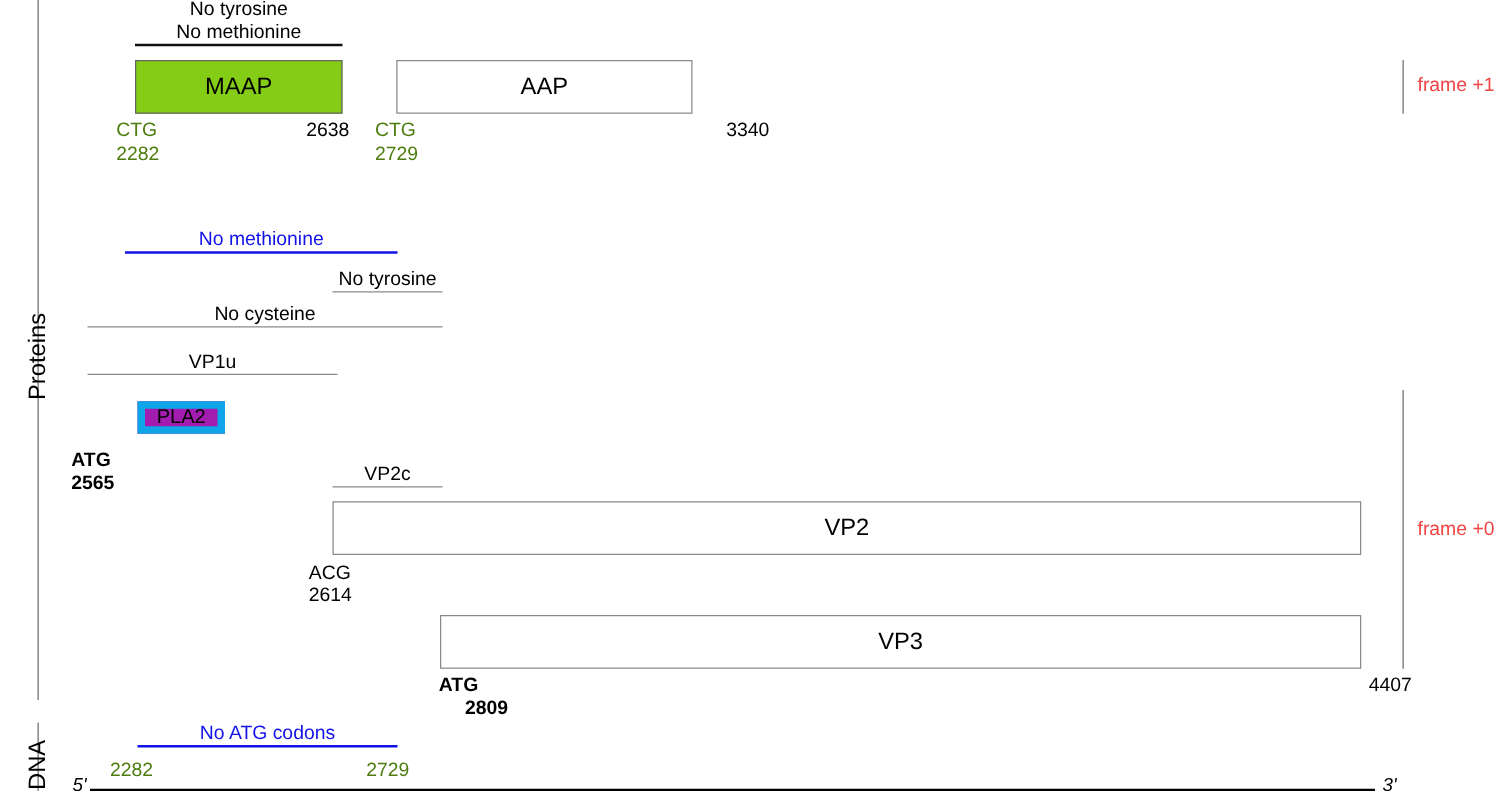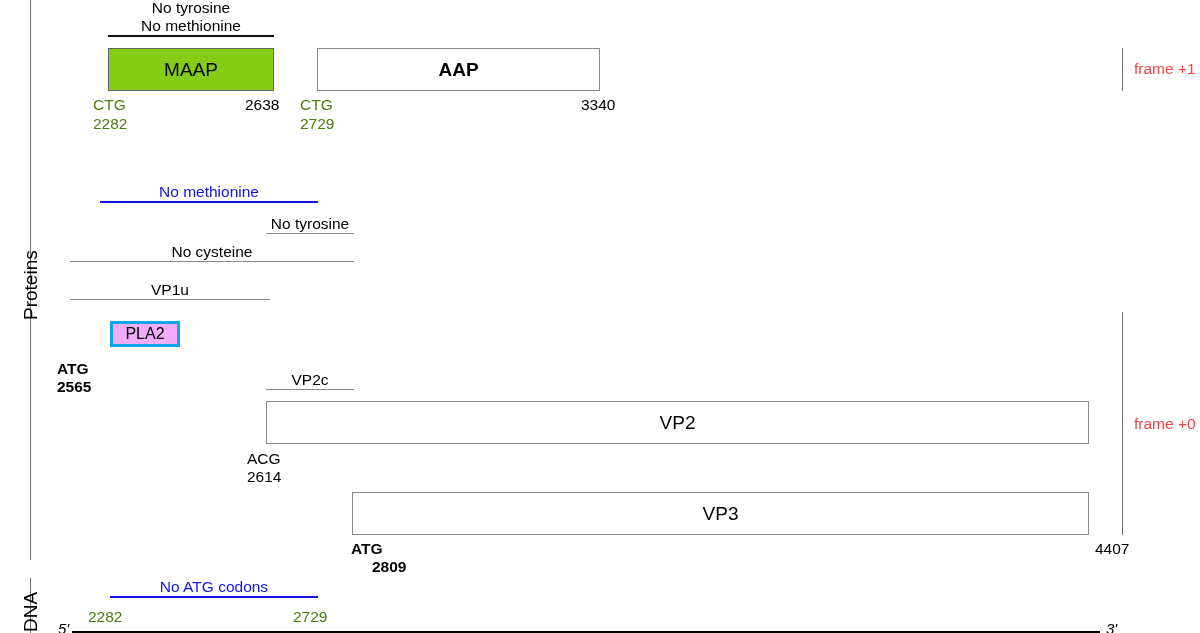--- a/index.html
+++ b/index.html
@@ -42,23 +42,23 @@
     align-items: center;
     justify-content: center;
     font-size: 19px;
     color: #000;
   }
   .orf.filled {
     background: #84cc16;
     border: 1px solid #666666;
   }
   .orf.sub {
-    border: 3px solid #0ea5e9;
+    border: 6px solid #0ea5e9;
     font-size: 16px;
-    background: #f0abfc;
+    background: #a21caf;
   }
 
   
   .annot {
     display: block;
     box-sizing: border-box;
   }
   .annot .atext {
     display: block;
     text-align: center;
@@ -135,21 +135,21 @@
   <div class="abs tick blue" style="left:93px; top:96px;">
     <span>CTG</span>
   </div>
   <div class="abs tick blue" style="left:93px; top:115px;">
     <span>2282</span>
   </div>
   <div class="abs tick" style="left:245px; top:96px;">
     <span>2638</span>
   </div>
 
-  <div class="abs orf" style="left:317px; top:48px; width:283px; height:43px;font-weight:bold;">
+  <div class="abs orf" style="left:317px; top:48px; width:237px; height:43px;">
     <span>AAP</span>
   </div>
   <div class="abs tick blue" style="left:300px; top:96px;">
     <span>CTG</span>
   </div>
   <div class="abs tick blue" style="left:300px; top:115px;">
     <span>2729</span>
   </div>
   <div class="abs tick" style="left:581px; top:96px;">
     <span>3340</span>

